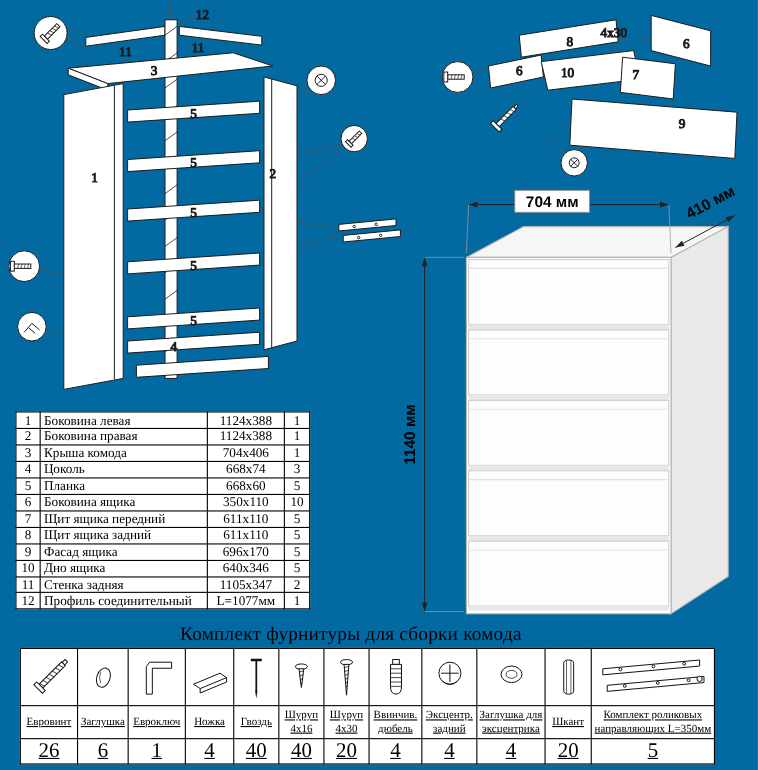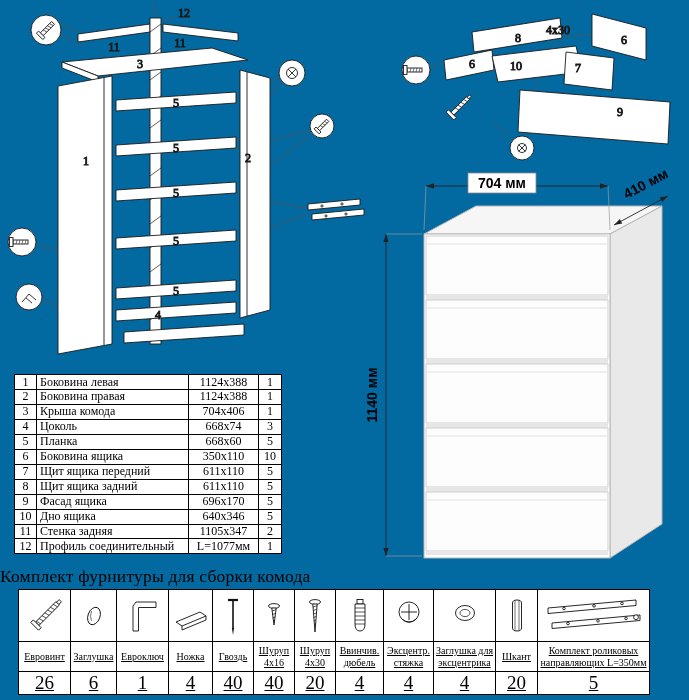--- a/index.html
+++ b/index.html
@@ -7,21 +7,21 @@
   body {
     width: 689px; height: 700px; background: #fff; color: #000;
     font-family: "Liberation Serif", serif; overflow: hidden;
   }
   .page { position: relative; width: 689px; height: 700px; background: #0369a1; overflow: hidden; }
   .svg-abs { position: absolute; display: block; }
   .lbl { font: 12px "Liberation Serif", serif; fill: #000; }
   .dim-lbl { font: bold 14px "Liberation Sans", sans-serif; fill: #000; }
   .title {
     position: absolute; top: 566px; left: 0; width: 638px;
-    text-align: left; font-size: 17.5px; letter-spacing: .2px;
+    text-align: center; font-size: 17.5px; letter-spacing: .2px;
   }
   table { border-collapse: collapse; background: #fff; }
   .parts-table { position: absolute; left: 14px; top: 374px; }
   .parts-table td {
     border: 1px solid #000; font-size: 12px; line-height: 1.08;
     padding: 0.5px 3px; white-space: nowrap; height: 14.6px;
   }
   .td-c { text-align: center; padding: 0.5px 1px; }
   .hw-table { position: absolute; left: 18px; top: 589px; text-decoration: underline; }
   .hw-table td { border: 1px solid #000; text-align: center; vertical-align: middle; padding: 0; }
@@ -507,21 +507,21 @@
       </tr>
       <tr>
         <td class="hw-name-cell">Евровинт</td>
         <td class="hw-name-cell">Заглушка</td>
         <td class="hw-name-cell">Евроключ</td>
         <td class="hw-name-cell">Ножка</td>
         <td class="hw-name-cell">Гвоздь</td>
         <td class="hw-name-cell">Шуруп 4x16</td>
         <td class="hw-name-cell">Шуруп 4x30</td>
         <td class="hw-name-cell">Ввинчив. дюбель</td>
-        <td class="hw-name-cell">Эксцентр. стяжка</td>
+        <td class="hw-name-cell">Эксцентр. задний</td>
         <td class="hw-name-cell">Заглушка для эксцентрика</td>
         <td class="hw-name-cell">Шкант</td>
         <td class="hw-name-cell">Комплект роликовых направляющих L=350мм</td>
       </tr>
       <tr>
         <td class="hw-qty-cell">26</td>
         <td class="hw-qty-cell">6</td>
         <td class="hw-qty-cell">1</td>
         <td class="hw-qty-cell">4</td>
         <td class="hw-qty-cell">40</td>

